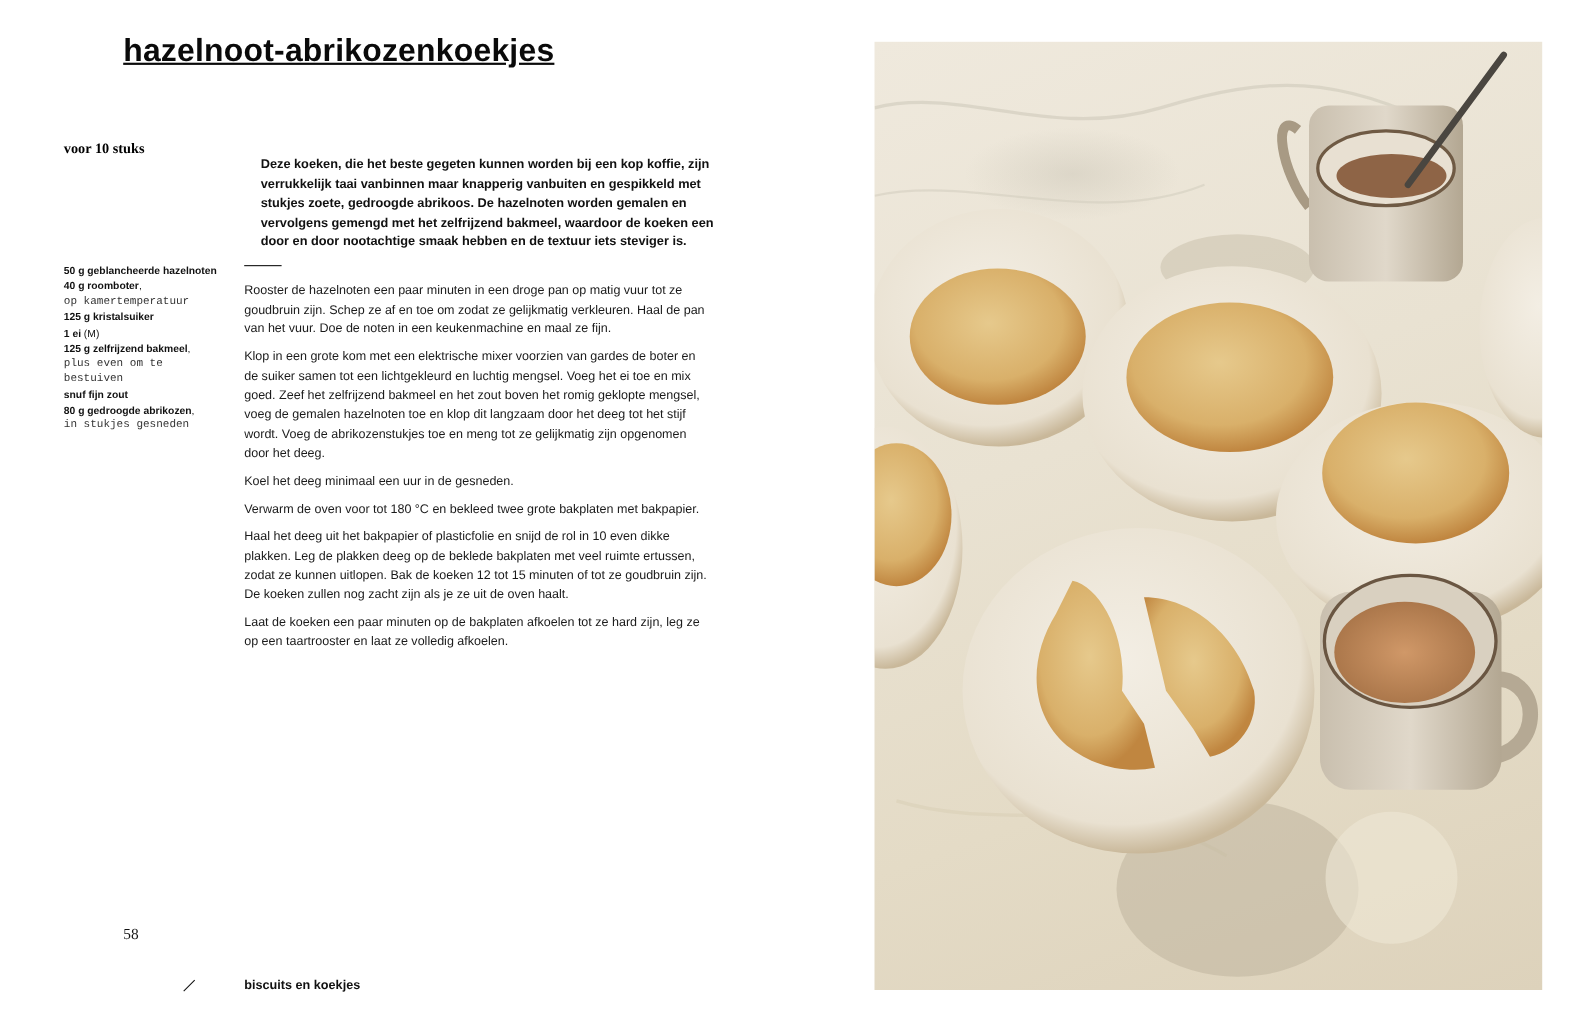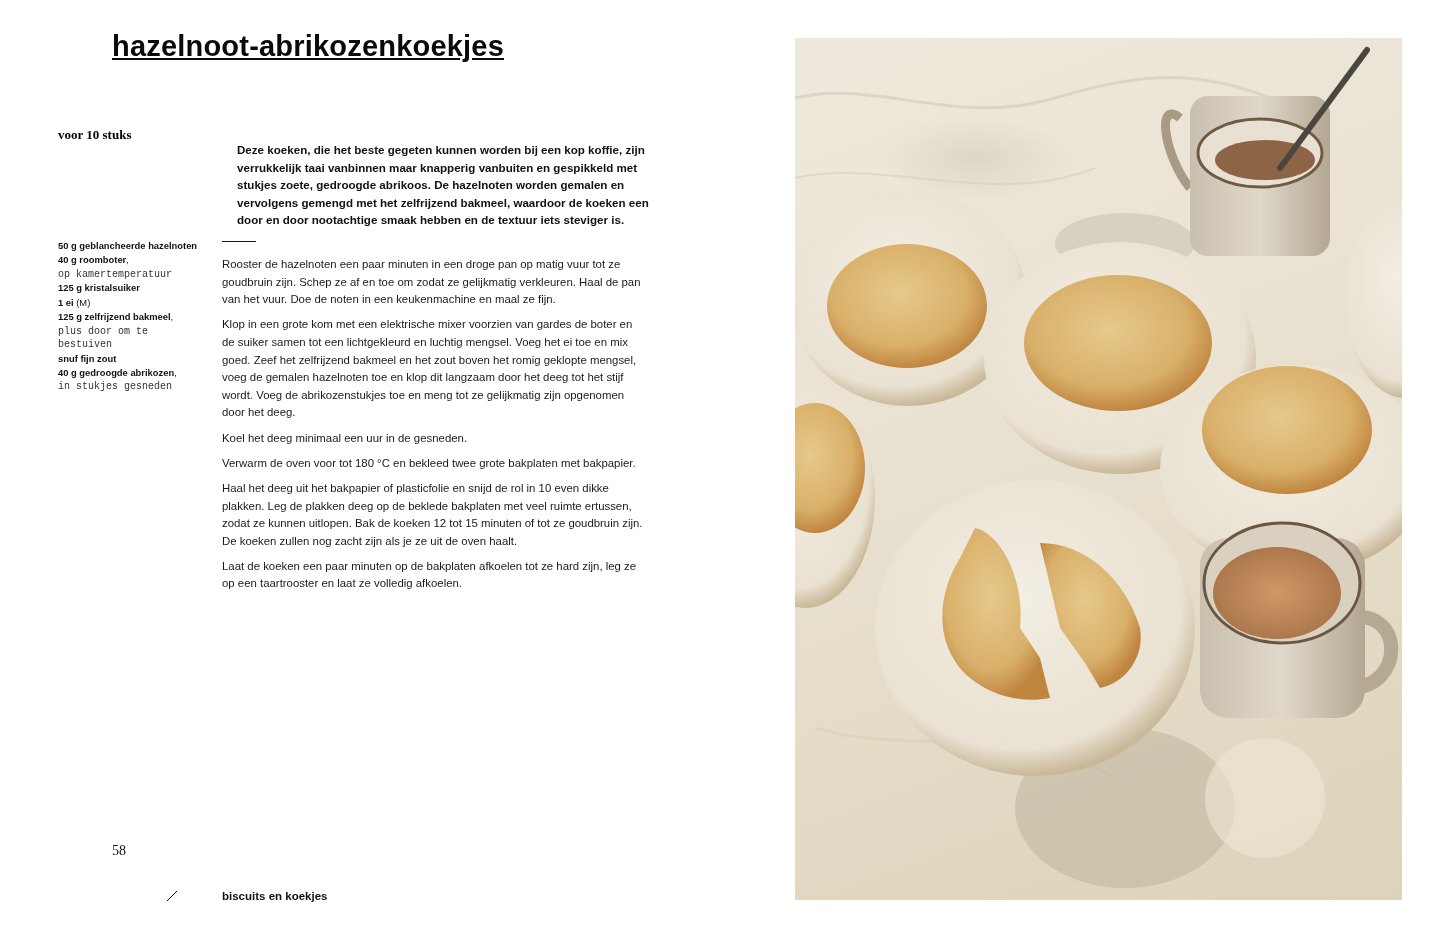--- a/index.html
+++ b/index.html
@@ -29,23 +29,23 @@
 
 <div class="yield">voor 10 stuks</div>
 
 <p class="intro">Deze koeken, die het beste gegeten kunnen worden bij een kop koffie, zijn verrukkelijk taai vanbinnen maar knapperig vanbuiten en gespikkeld met stukjes zoete, gedroogde abrikoos. De hazelnoten worden gemalen en vervolgens gemengd met het zelfrijzend bakmeel, waardoor de koeken een door en door nootachtige smaak hebben en de textuur iets steviger is.</p>
 
 <ul class="ingredients">
   <li><span class="main">50 g geblancheerde hazelnoten</span><span></span><span class="note"></span></li>
   <li><span class="main">40 g roomboter</span><span>,</span><span class="note">op kamertemperatuur</span></li>
   <li><span class="main">125 g kristalsuiker</span><span></span><span class="note"></span></li>
   <li><span class="main">1 ei</span><span> (M)</span><span class="note"></span></li>
-  <li><span class="main">125 g zelfrijzend bakmeel</span><span>,</span><span class="note">plus door om te bestuiven</span></li>
+  <li><span class="main">125 g zelfrijzend bakmeel</span><span>,</span><span class="note">plus even om te bestuiven</span></li>
   <li><span class="main">snuf fijn zout</span><span></span><span class="note"></span></li>
-  <li><span class="main">40 g gedroogde abrikozen</span><span>,</span><span class="note">in stukjes gesneden</span></li>
+  <li><span class="main">80 g gedroogde abrikozen</span><span>,</span><span class="note">in stukjes gesneden</span></li>
 </ul>
 
 <div class="rule"></div>
 
 <div class="steps">
   <p>Rooster de hazelnoten een paar minuten in een droge pan op matig vuur tot ze goudbruin zijn. Schep ze af en toe om zodat ze gelijkmatig verkleuren. Haal de pan van het vuur. Doe de noten in een keukenmachine en maal ze fijn.</p>
   <p>Klop in een grote kom met een elektrische mixer voorzien van gardes de boter en de suiker samen tot een lichtgekleurd en luchtig mengsel. Voeg het ei toe en mix goed. Zeef het zelfrijzend bakmeel en het zout boven het romig geklopte mengsel, voeg de gemalen hazelnoten toe en klop dit langzaam door het deeg tot het stijf wordt. Voeg de abrikozenstukjes toe en meng tot ze gelijkmatig zijn opgenomen door het deeg.</p>
   <p>Koel het deeg minimaal een uur in de gesneden.</p>
   <p>Verwarm de oven voor tot 180 °C en bekleed twee grote bakplaten met bakpapier.</p>
   <p>Haal het deeg uit het bakpapier of plasticfolie en snijd de rol in 10 even dikke plakken. Leg de plakken deeg op de beklede bakplaten met veel ruimte ertussen, zodat ze kunnen uitlopen. Bak de koeken 12 tot 15 minuten of tot ze goudbruin zijn. De koeken zullen nog zacht zijn als je ze uit de oven haalt.</p>

